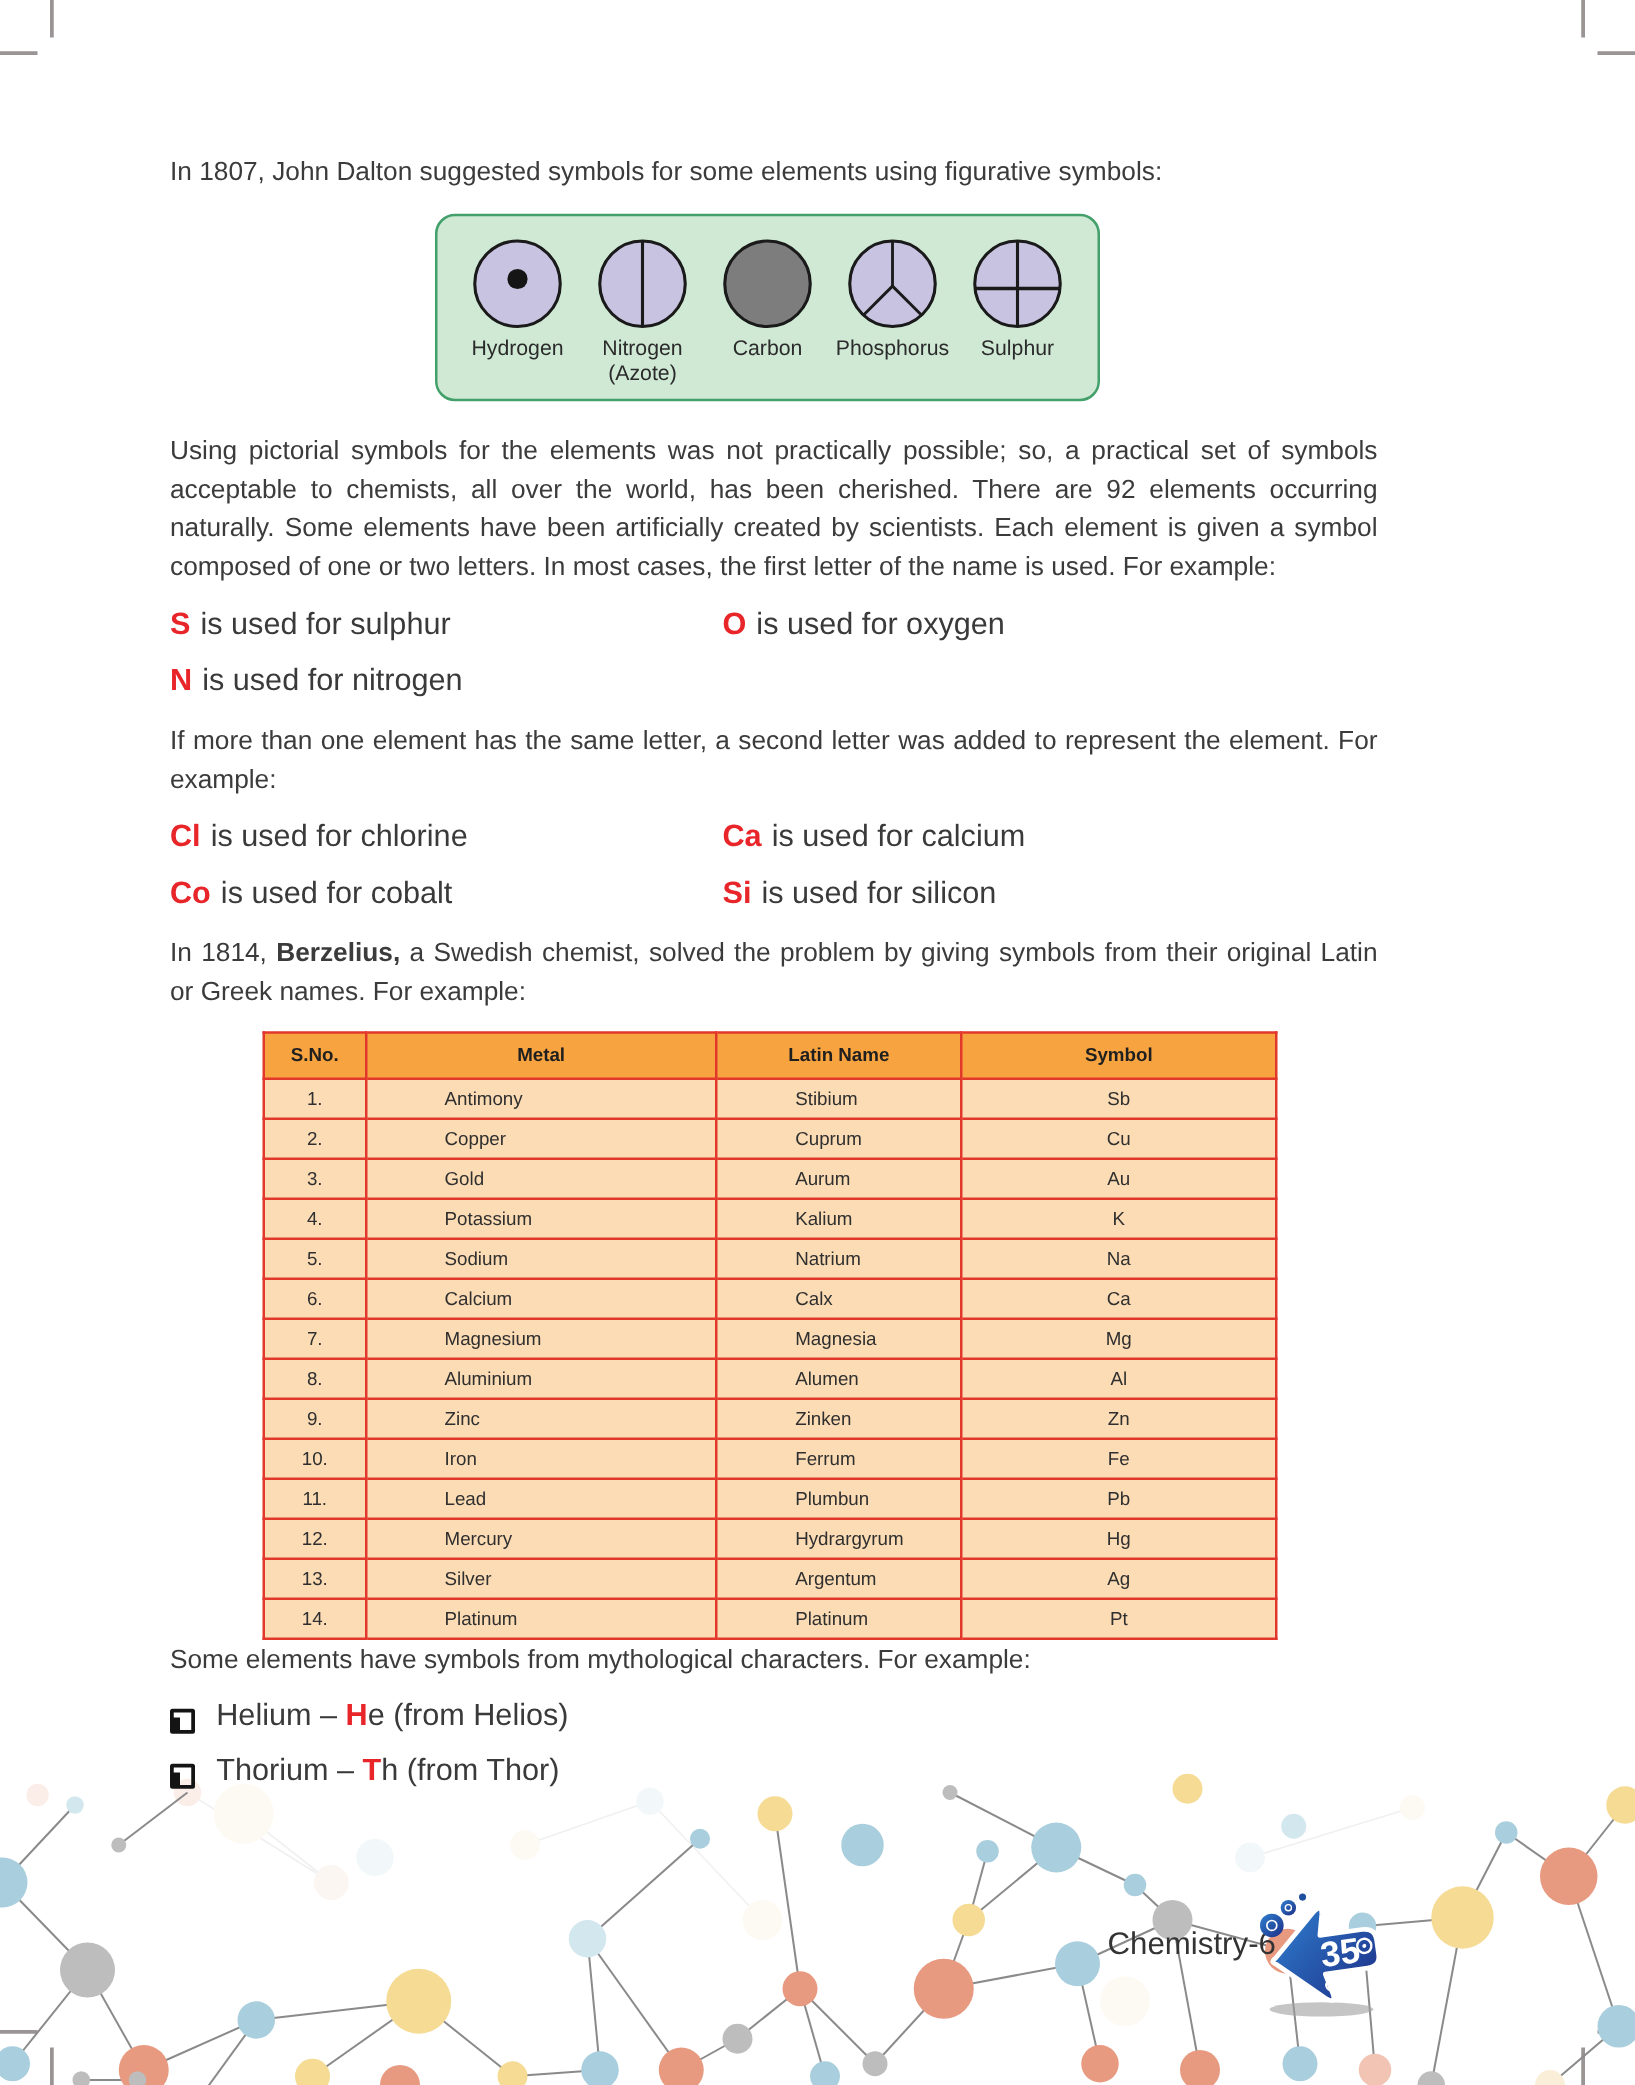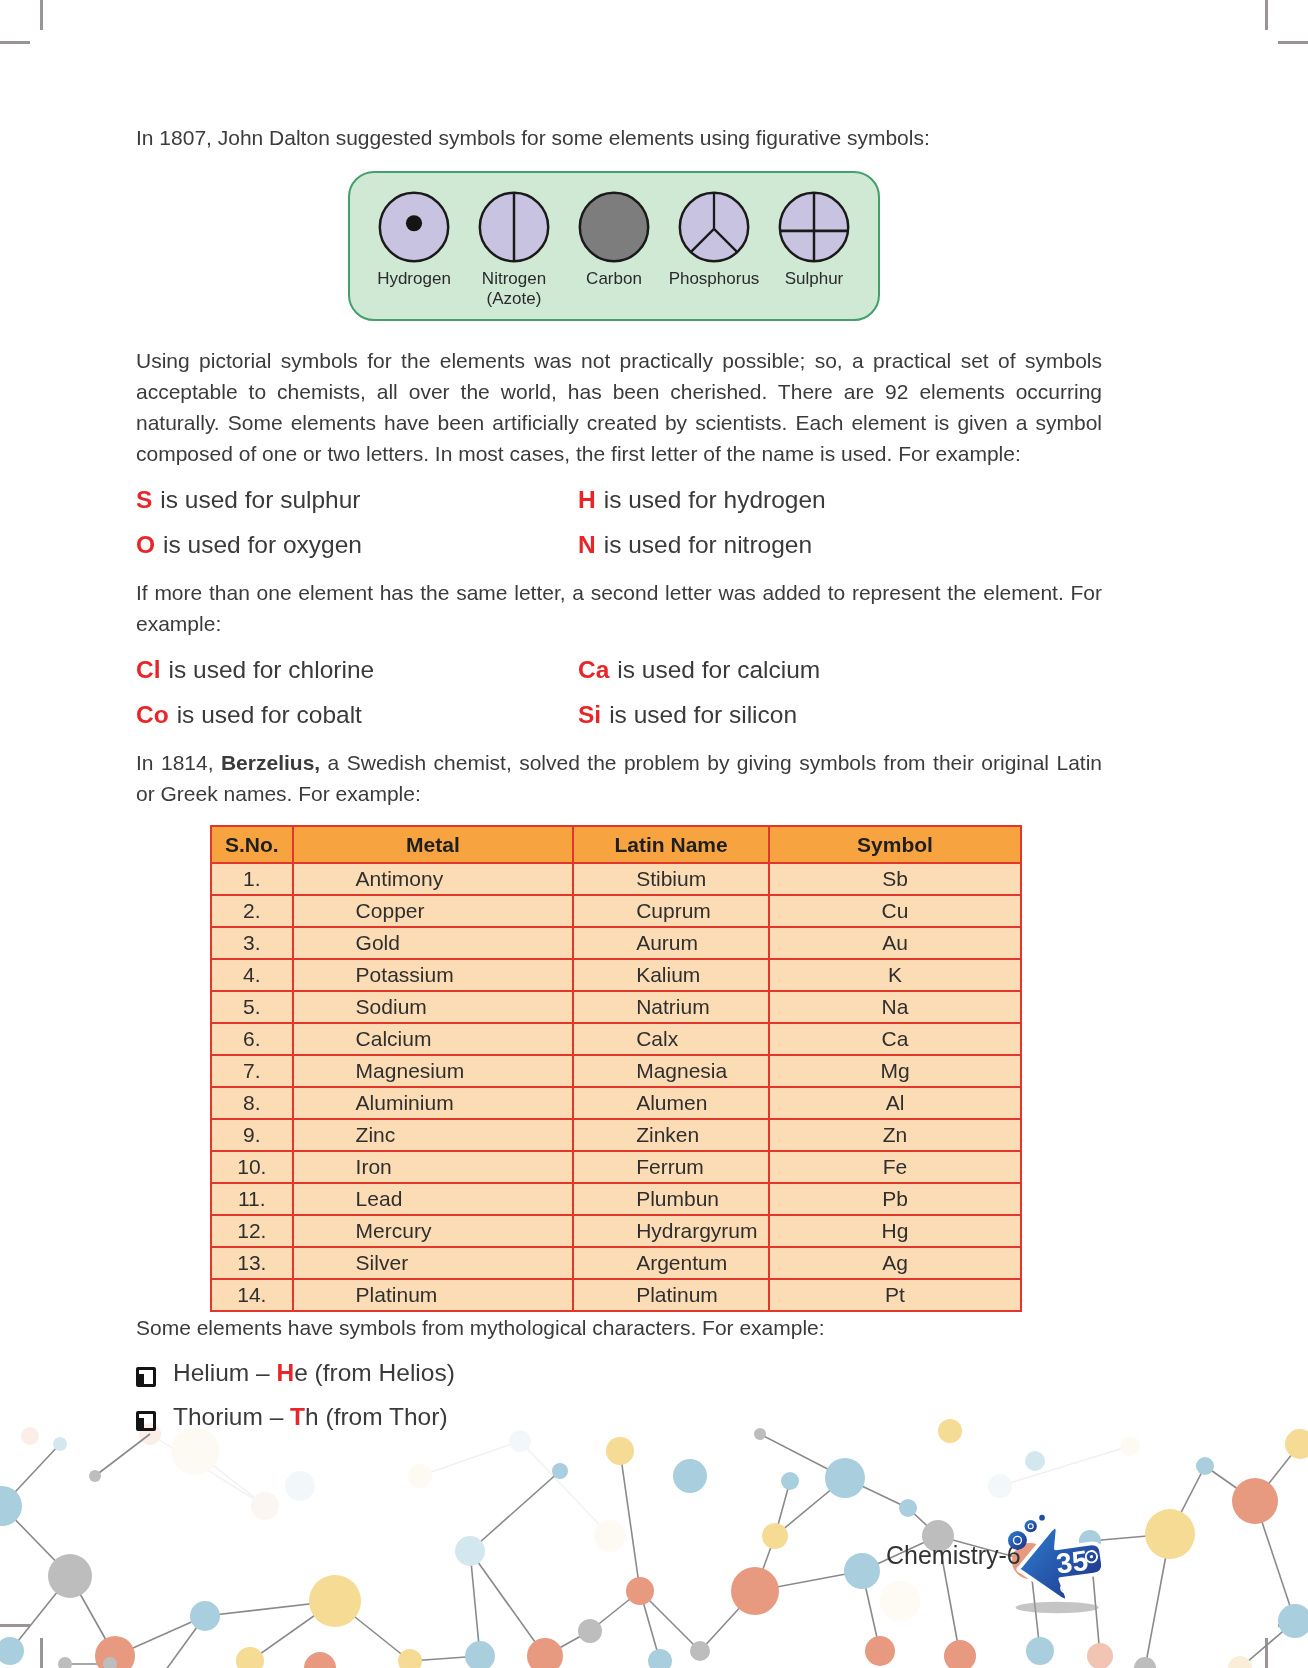--- a/index.html
+++ b/index.html
@@ -11,35 +11,35 @@
   .crop.v { width:3px; height:30px; }
   .crop.h { width:30px; height:3px; }
 
   .content { position:absolute; left:136px; top:122px; width:966px; z-index:2; }
 
   .body-text { font-size:21px; line-height:31px; color:#3b3b3b; }
   .para { text-align:justify; margin-top:18px; }
 
   
   .dalton-box { margin:18px 0 0 212px; width:532px; background:#cfe9d4;
-    border:2.5px solid #44a06b; border-radius:26px; padding:16px 14px 10px 14px; }
+    border:2.5px solid #44a06b; border-radius:16px; padding:16px 14px 10px 14px; }
   .dalton-row { display:flex; justify-content:space-between; }
   .dalton-item { width:100px; display:flex; flex-direction:column; align-items:center; }
   .dalton-label { font-size:17px; line-height:20px; color:#2b2b2b; text-align:center; margin-top:4px; }
 
   
   .ex-grid { display:grid; grid-template-columns:442px 1fr; row-gap:17px; margin-top:17px;
     font-size:24.5px; }
   .sym { color:#e8262a; font-weight:bold; margin-right:8px; }
 
   .bold { font-weight:bold; }
 
   
   table.latin { border-collapse:collapse; margin:16px 0 0 74px; width:812px;
-    font-size:21px; color:#2f2f2f; }
+    font-size:15px; color:#2f2f2f; }
   table.latin th { background:#f7a440; border:2.5px solid #e2372b; font-weight:bold;
     color:#1f1f1f; height:37px; text-align:center; }
   table.latin td { background:#fcdcb4; border:2.5px solid #e2372b; height:32px; }
   .col-sno { width:80px; text-align:center; }
   .col-metal { width:275px; }
   .col-latin { width:192px; }
   .col-symbol { width:247px; text-align:center; }
   td.col-metal, td.col-latin { padding-left:62px; text-align:left; }
 
   
@@ -131,21 +131,20 @@
         </div>
       </div>
 
     </div>
   </div>
 
   <div class="body-text para" style="margin-top:24px;">Using pictorial symbols for the elements was not practically possible; so, a practical set of symbols acceptable to chemists, all over the world, has been cherished. There are 92 elements occurring naturally. Some elements have been artificially created by scientists. Each element is given a symbol composed of one or two letters. In most cases, the first letter of the name is used. For example:</div>
 
   <div class="ex-grid">
     <div><span class="sym">S</span><span>is used for sulphur</span></div>
-    <div><span class="sym">H</span><span>is used for hydrogen</span></div>
     <div><span class="sym">O</span><span>is used for oxygen</span></div>
     <div><span class="sym">N</span><span>is used for nitrogen</span></div>
   </div>
 
   <div class="body-text para">If more than one element has the same letter, a second letter was added to represent the element. For example:</div>
 
   <div class="ex-grid">
     <div><span class="sym">Cl</span><span>is used for chlorine</span></div>
     <div><span class="sym">Ca</span><span>is used for calcium</span></div>
     <div><span class="sym">Co</span><span>is used for cobalt</span></div>

